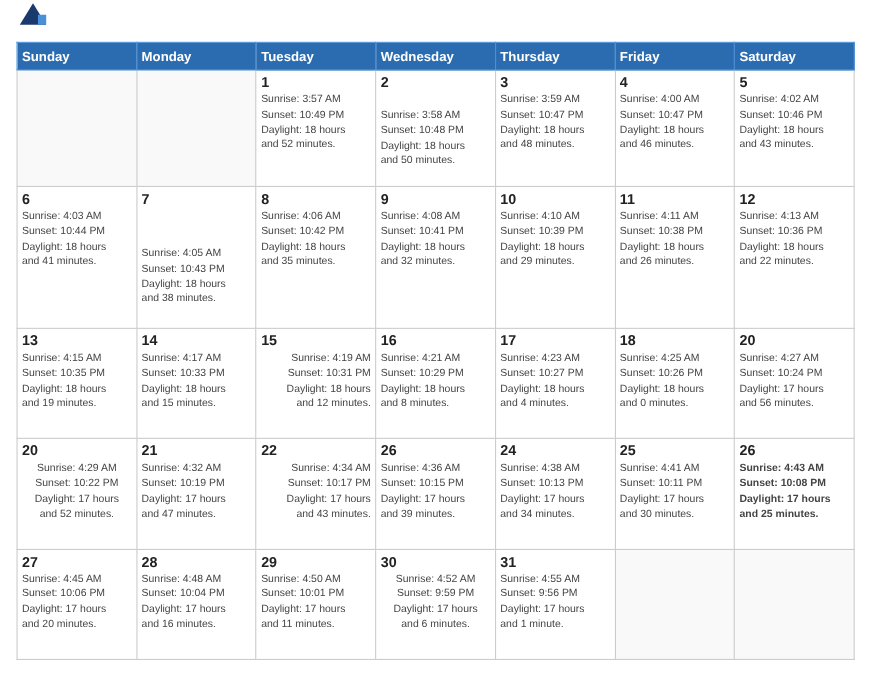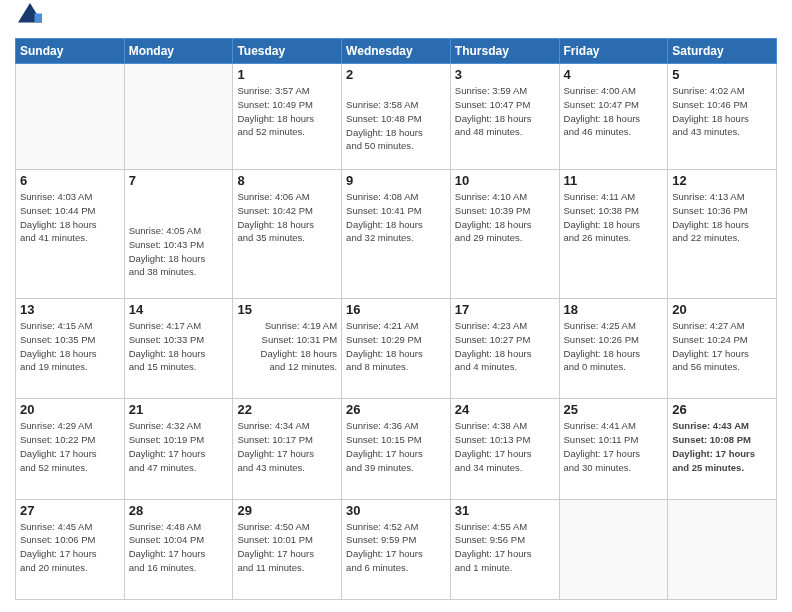--- a/index.html
+++ b/index.html
@@ -263,35 +263,35 @@
             <span class="day-number">20</span>
             <div class="day-info" style="white-space: pre-line;">Sunrise: 4:27 AM
 Sunset: 10:24 PM
 Daylight: 17 hours
 and 56 minutes.</div>
           </td>
         </tr>
         <tr>
           <td>
             <span class="day-number">20</span>
-            <div class="day-info" style="white-space: pre-line;">Sunrise: 4:29 AM
+            <div class="day-info" style="white-space: pre-line; text-align: center;">Sunrise: 4:29 AM
 Sunset: 10:22 PM
 Daylight: 17 hours
 and 52 minutes.</div>
           </td>
           <td>
             <span class="day-number">21</span>
             <div class="day-info" style="white-space: pre-line;">Sunrise: 4:32 AM
 Sunset: 10:19 PM
 Daylight: 17 hours
 and 47 minutes.</div>
           </td>
           <td>
             <span class="day-number">22</span>
-            <div class="day-info" style="white-space: pre-line;">Sunrise: 4:34 AM
+            <div class="day-info" style="white-space: pre-line; text-align: right;">Sunrise: 4:34 AM
 Sunset: 10:17 PM
 Daylight: 17 hours
 and 43 minutes.</div>
           </td>
           <td>
             <span class="day-number">26</span>
             <div class="day-info" style="white-space: pre-line;">Sunrise: 4:36 AM
 Sunset: 10:15 PM
 Daylight: 17 hours
 and 39 minutes.</div>
@@ -335,21 +335,21 @@
           </td>
           <td>
             <span class="day-number">29</span>
             <div class="day-info" style="white-space: pre-line;">Sunrise: 4:50 AM
 Sunset: 10:01 PM
 Daylight: 17 hours
 and 11 minutes.</div>
           </td>
           <td>
             <span class="day-number">30</span>
-            <div class="day-info" style="white-space: pre-line;">Sunrise: 4:52 AM
+            <div class="day-info" style="white-space: pre-line; text-align: center;">Sunrise: 4:52 AM
 Sunset: 9:59 PM
 Daylight: 17 hours
 and 6 minutes.</div>
           </td>
           <td>
             <span class="day-number">31</span>
             <div class="day-info" style="white-space: pre-line;">Sunrise: 4:55 AM
 Sunset: 9:56 PM
 Daylight: 17 hours
 and 1 minute.</div>

